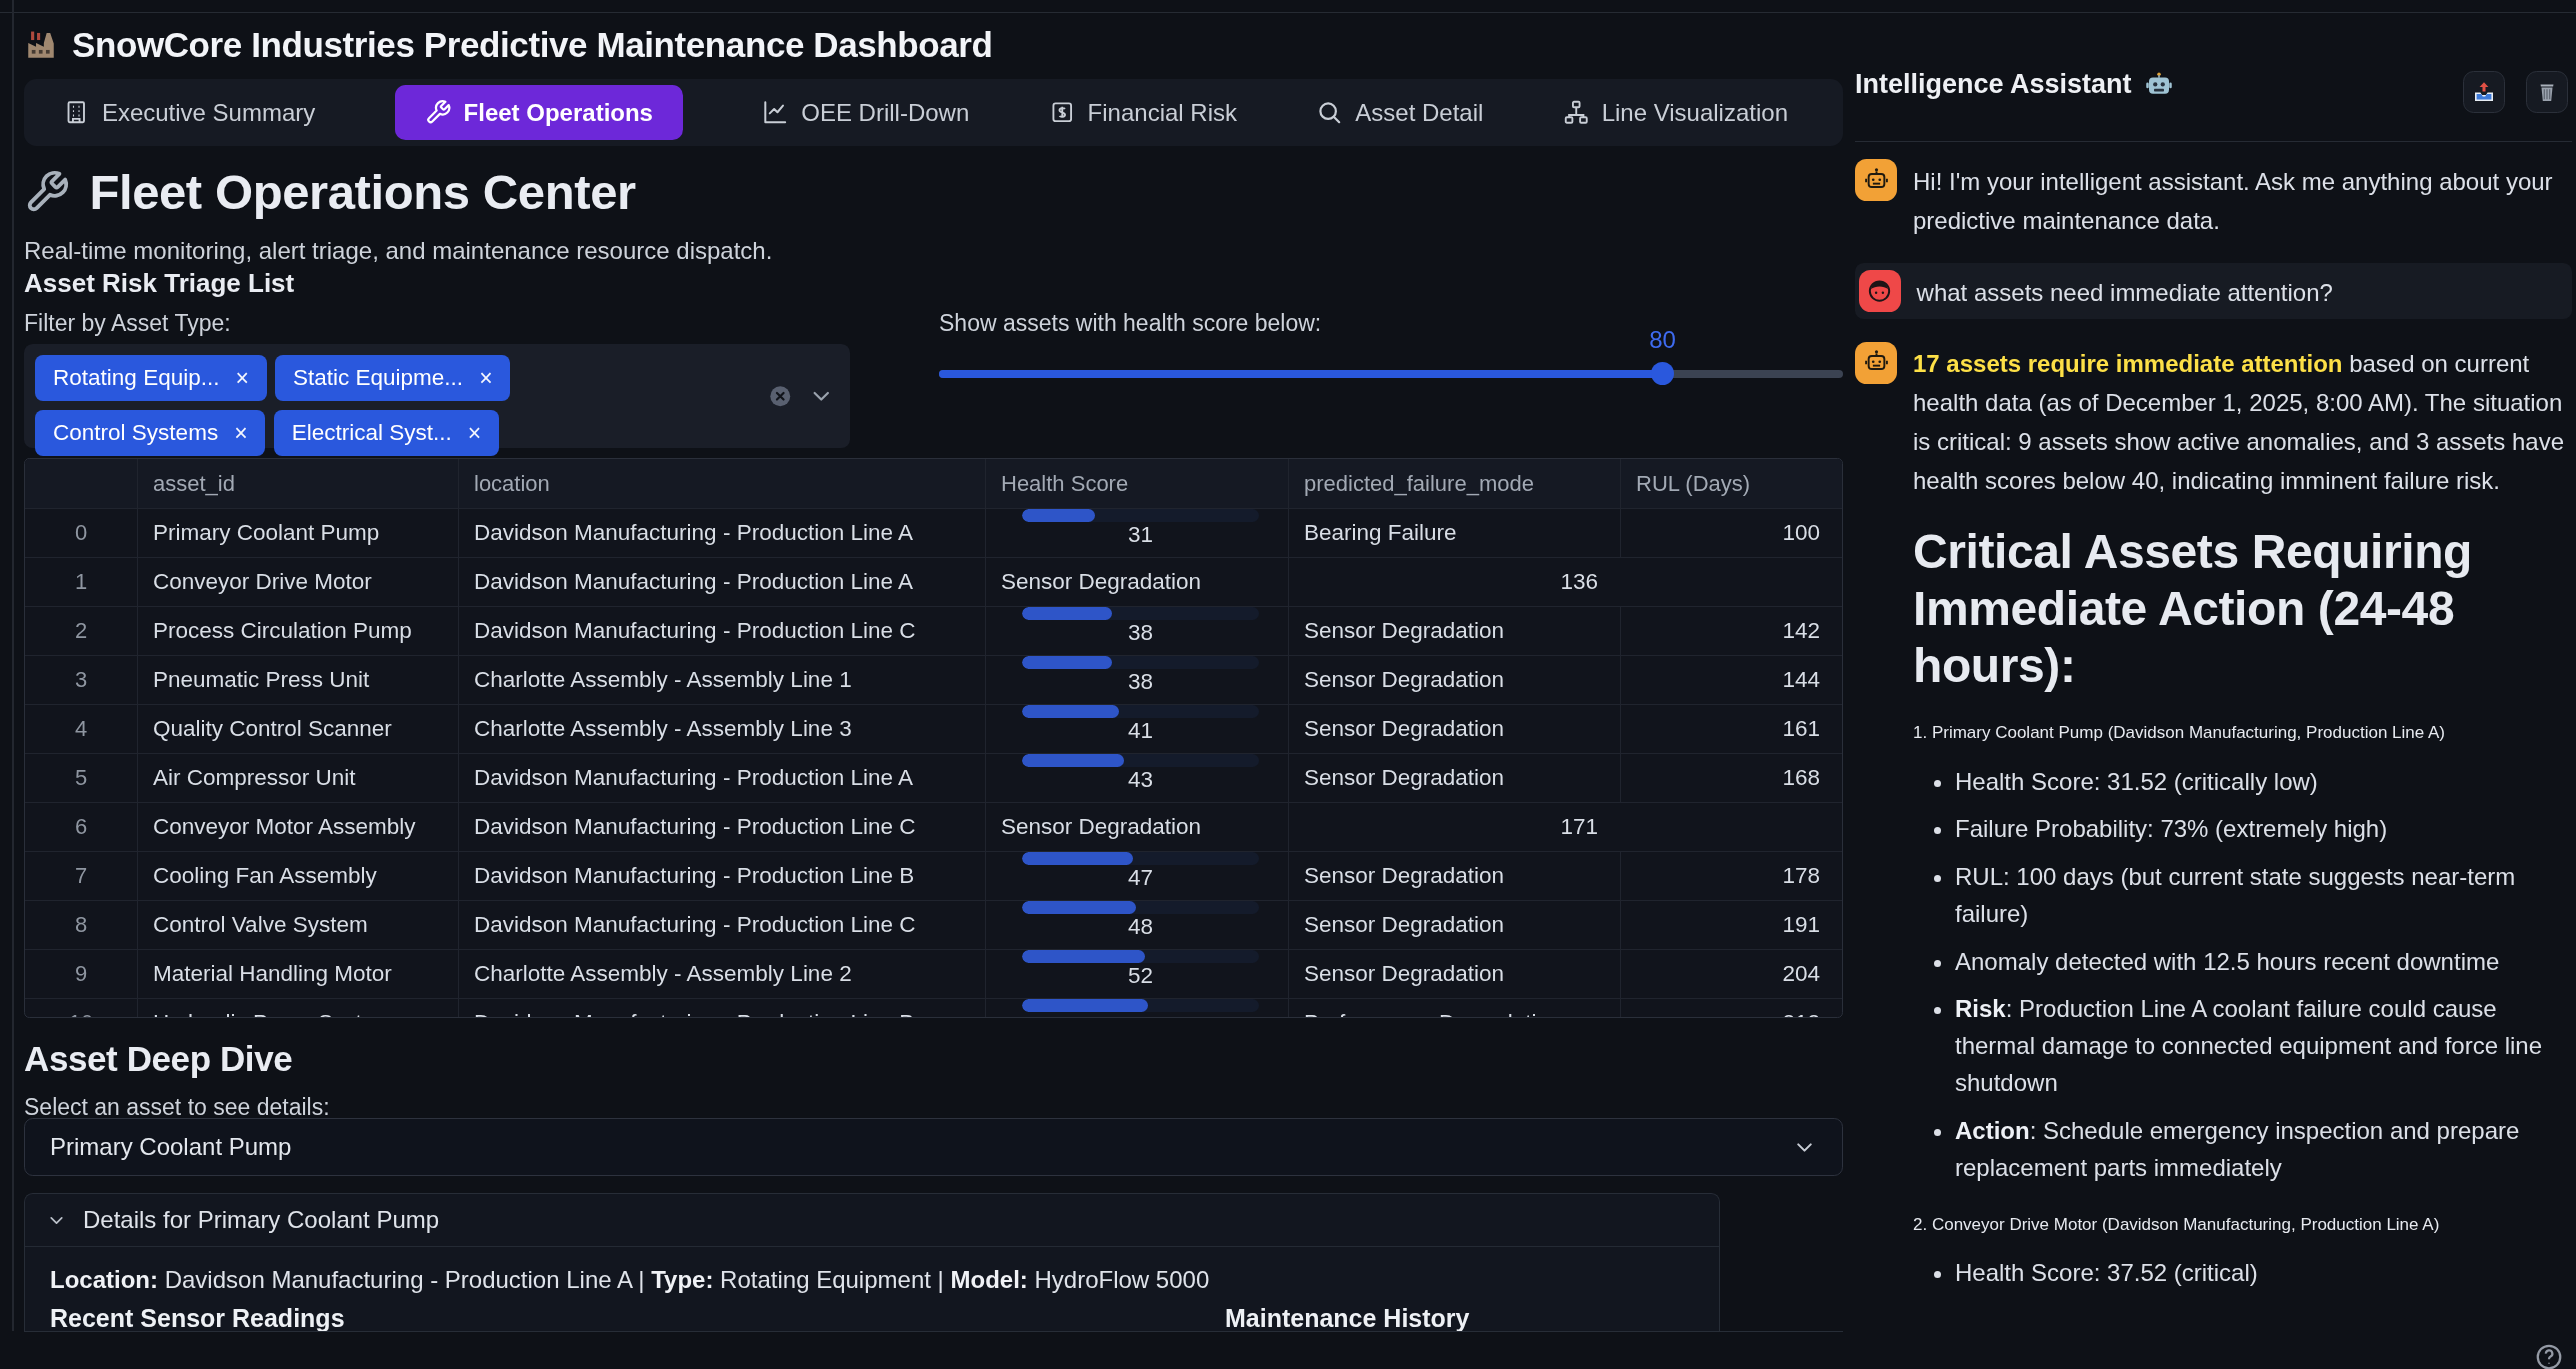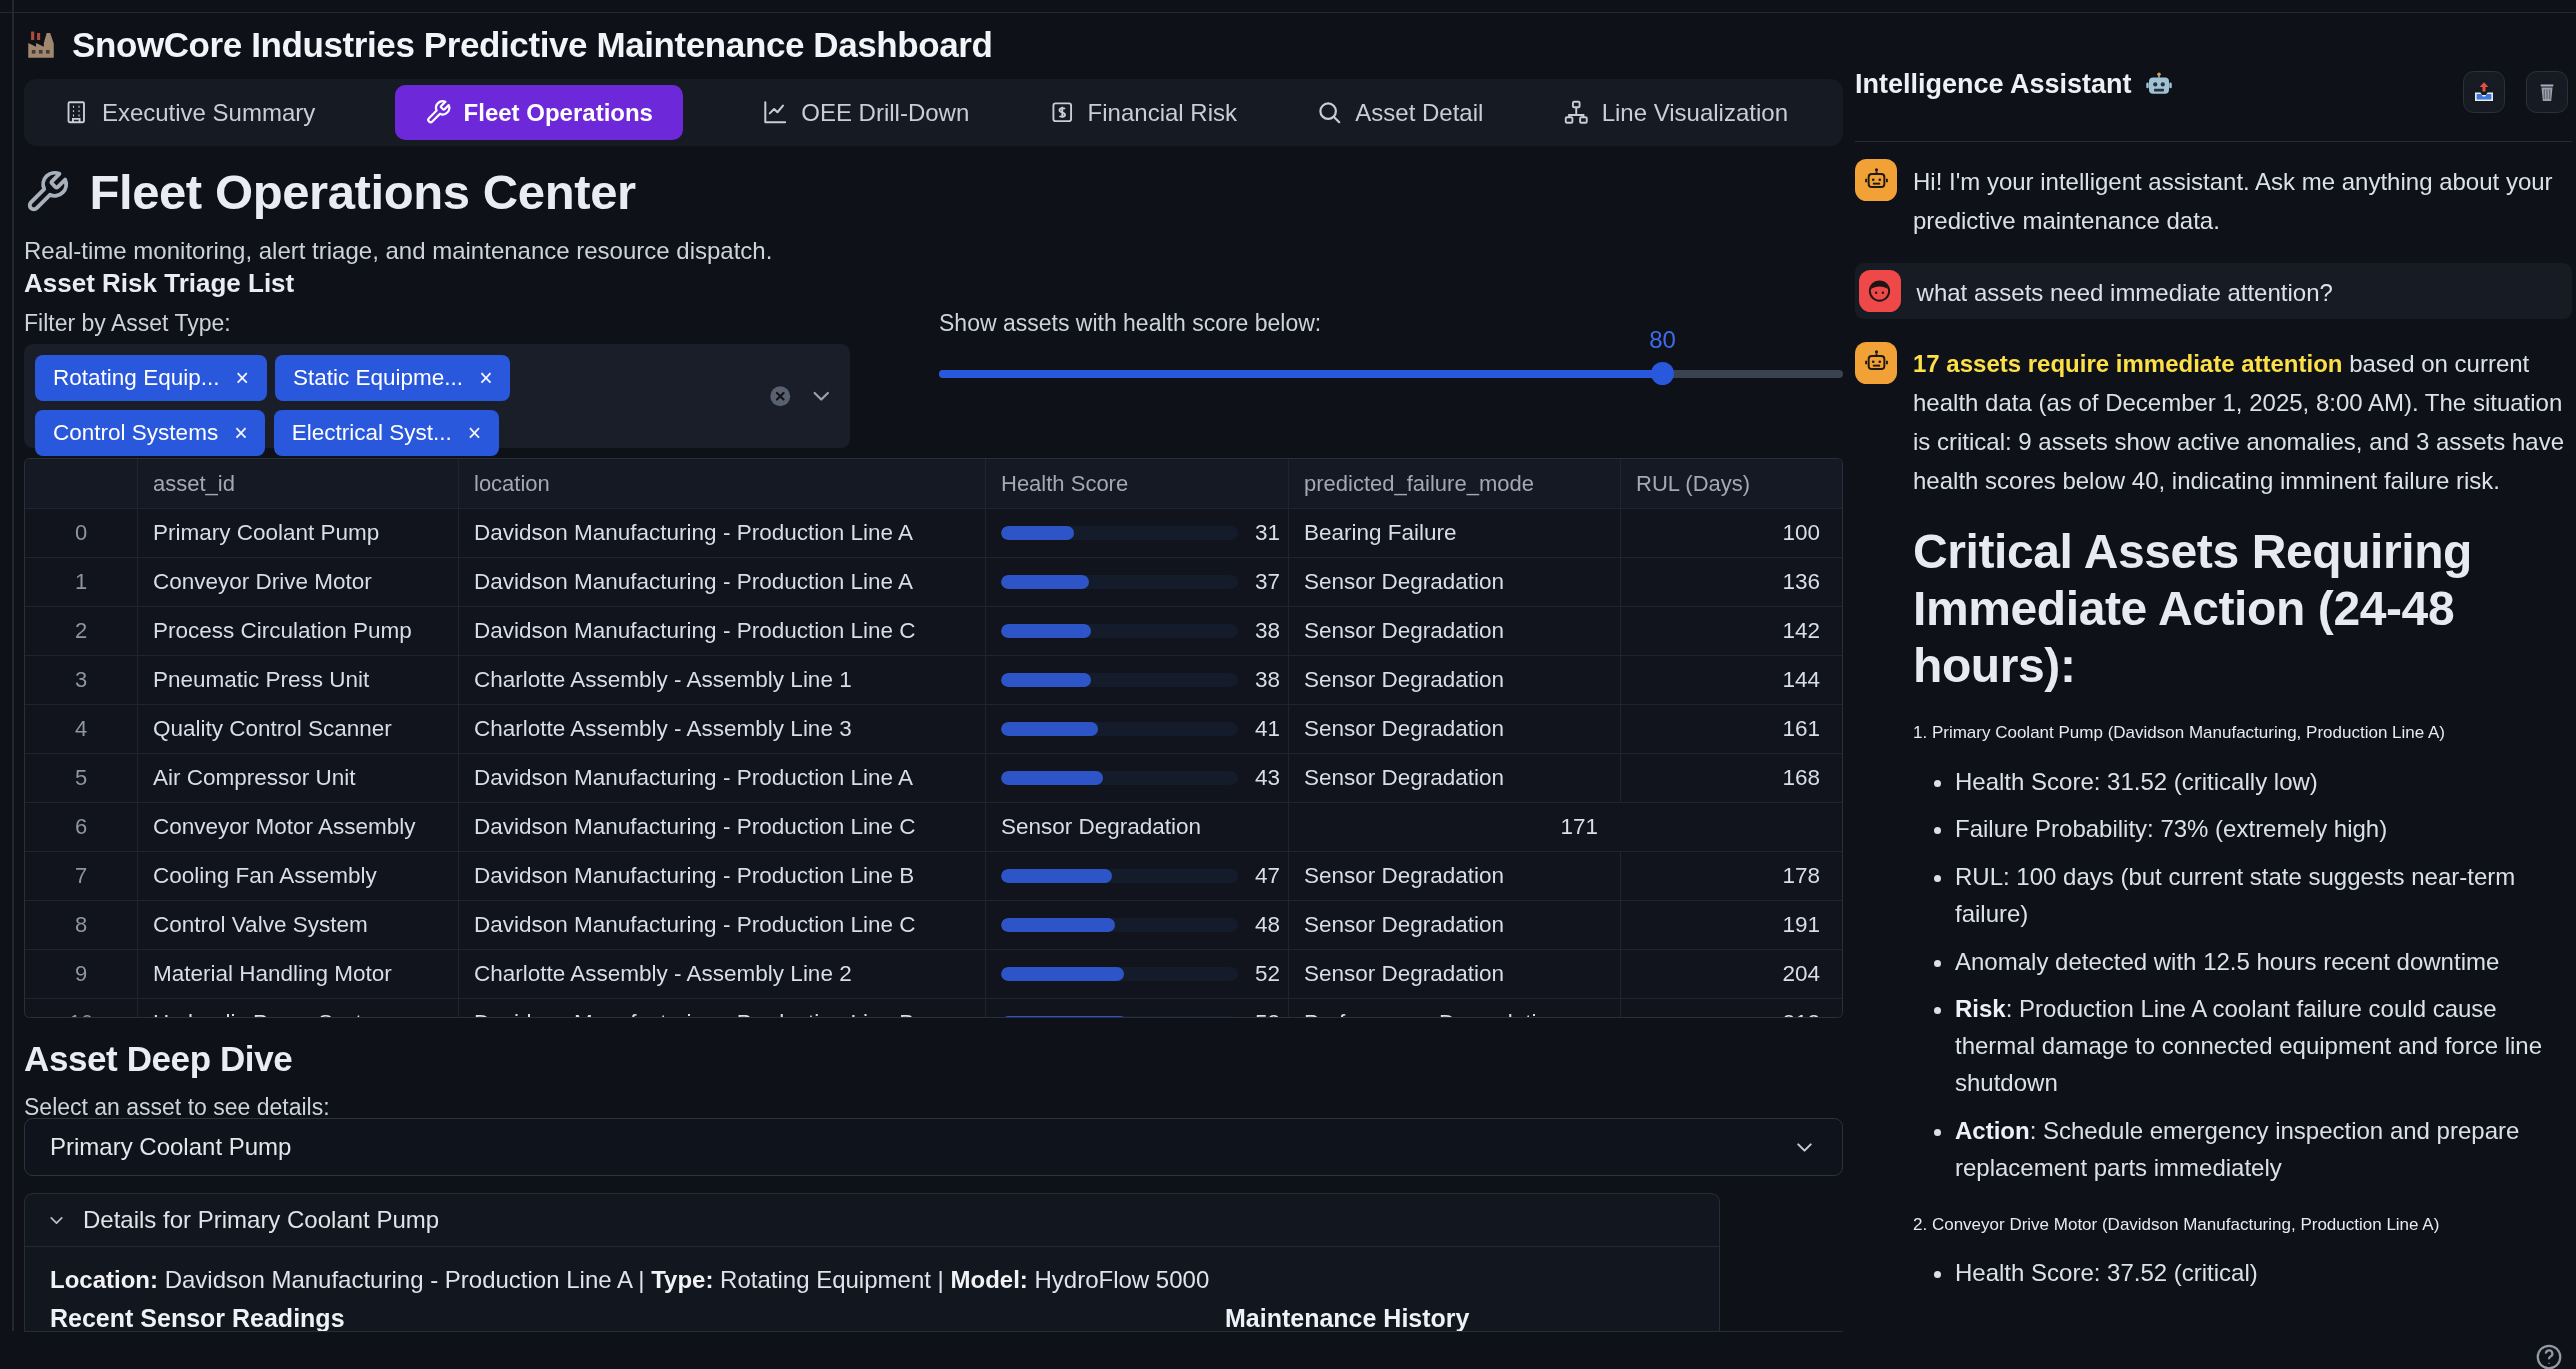--- a/index.html
+++ b/index.html
@@ -50,21 +50,21 @@
     border:0.9px solid #2a2f3a; border-radius:5.3px; overflow:hidden; }
   .trow,.thead{ display:grid; grid-template-columns:113px 321px 527px 303px 332px 222px; }
   .thead{ height:49px; background:#151923; }
   .thead .cell{ color:#a2a9b4; font-size:22px; }
   .cell{ display:flex; align-items:center; padding:0 0 0 15px; border-right:0.9px solid #20242e;
     font-size:22.5px; color:#d9dee6; white-space:nowrap; overflow:hidden; }
   .cell:last-child{ border-right:none; }
   .trow{ height:49px; border-top:0.9px solid #20242e; cursor:pointer; }
   .cell.idx{ justify-content:center; padding:0; color:#8f96a1; font-size:22px; }
   .cell.rul{ justify-content:flex-end; padding-right:23px; }
-  .cell.health{ gap:16px; padding-right:8px; }
+  .cell.health{ gap:0; padding-right:8px;flex-direction:column; }
   .htrack{ width:237px; height:13.3px; border-radius:7px; background:#141b2b; overflow:hidden; flex-shrink:0; }
   .hfill{ height:13.3px; border-radius:7px; background:#2e55c8; }
   .hnum{ flex:1; text-align:right; }
 
   
   .dd-title{ position:absolute; top:1039px; left:0; font-size:35px; font-weight:700; color:#e9ecf2; letter-spacing:-0.4px; }
   .dd-label{ position:absolute; top:1094px; left:0; font-size:23px; color:#ced3db; }
   .selectbox{ position:absolute; top:1118px; left:0; width:1819px; height:58px; background:#0f131c;
     border:0.9px solid #2d323e; border-radius:8.8px; display:flex; align-items:center; padding:0 25px; cursor:pointer; }
   .selectbox .sel-text{ font-size:24px; color:#e3e7ed; flex:1; }
@@ -255,26 +255,20 @@
             </div>
             <span class="hnum">31</span>
           </div>
           <div class="cell">Bearing Failure</div>
           <div class="cell rul">100</div>
         </div>
         <div class="trow">
           <div class="cell idx">1</div>
           <div class="cell">Conveyor Drive Motor</div>
           <div class="cell">Davidson Manufacturing - Production Line A</div>
-          <div class="cell health">
-            <div class="htrack">
-              <div class="hfill" style="width: 37%;"></div>
-            </div>
-            <span class="hnum">37</span>
-          </div>
           <div class="cell">Sensor Degradation</div>
           <div class="cell rul">136</div>
         </div>
         <div class="trow">
           <div class="cell idx">2</div>
           <div class="cell">Process Circulation Pump</div>
           <div class="cell">Davidson Manufacturing - Production Line C</div>
           <div class="cell health">
             <div class="htrack">
               <div class="hfill" style="width: 38%;"></div>

